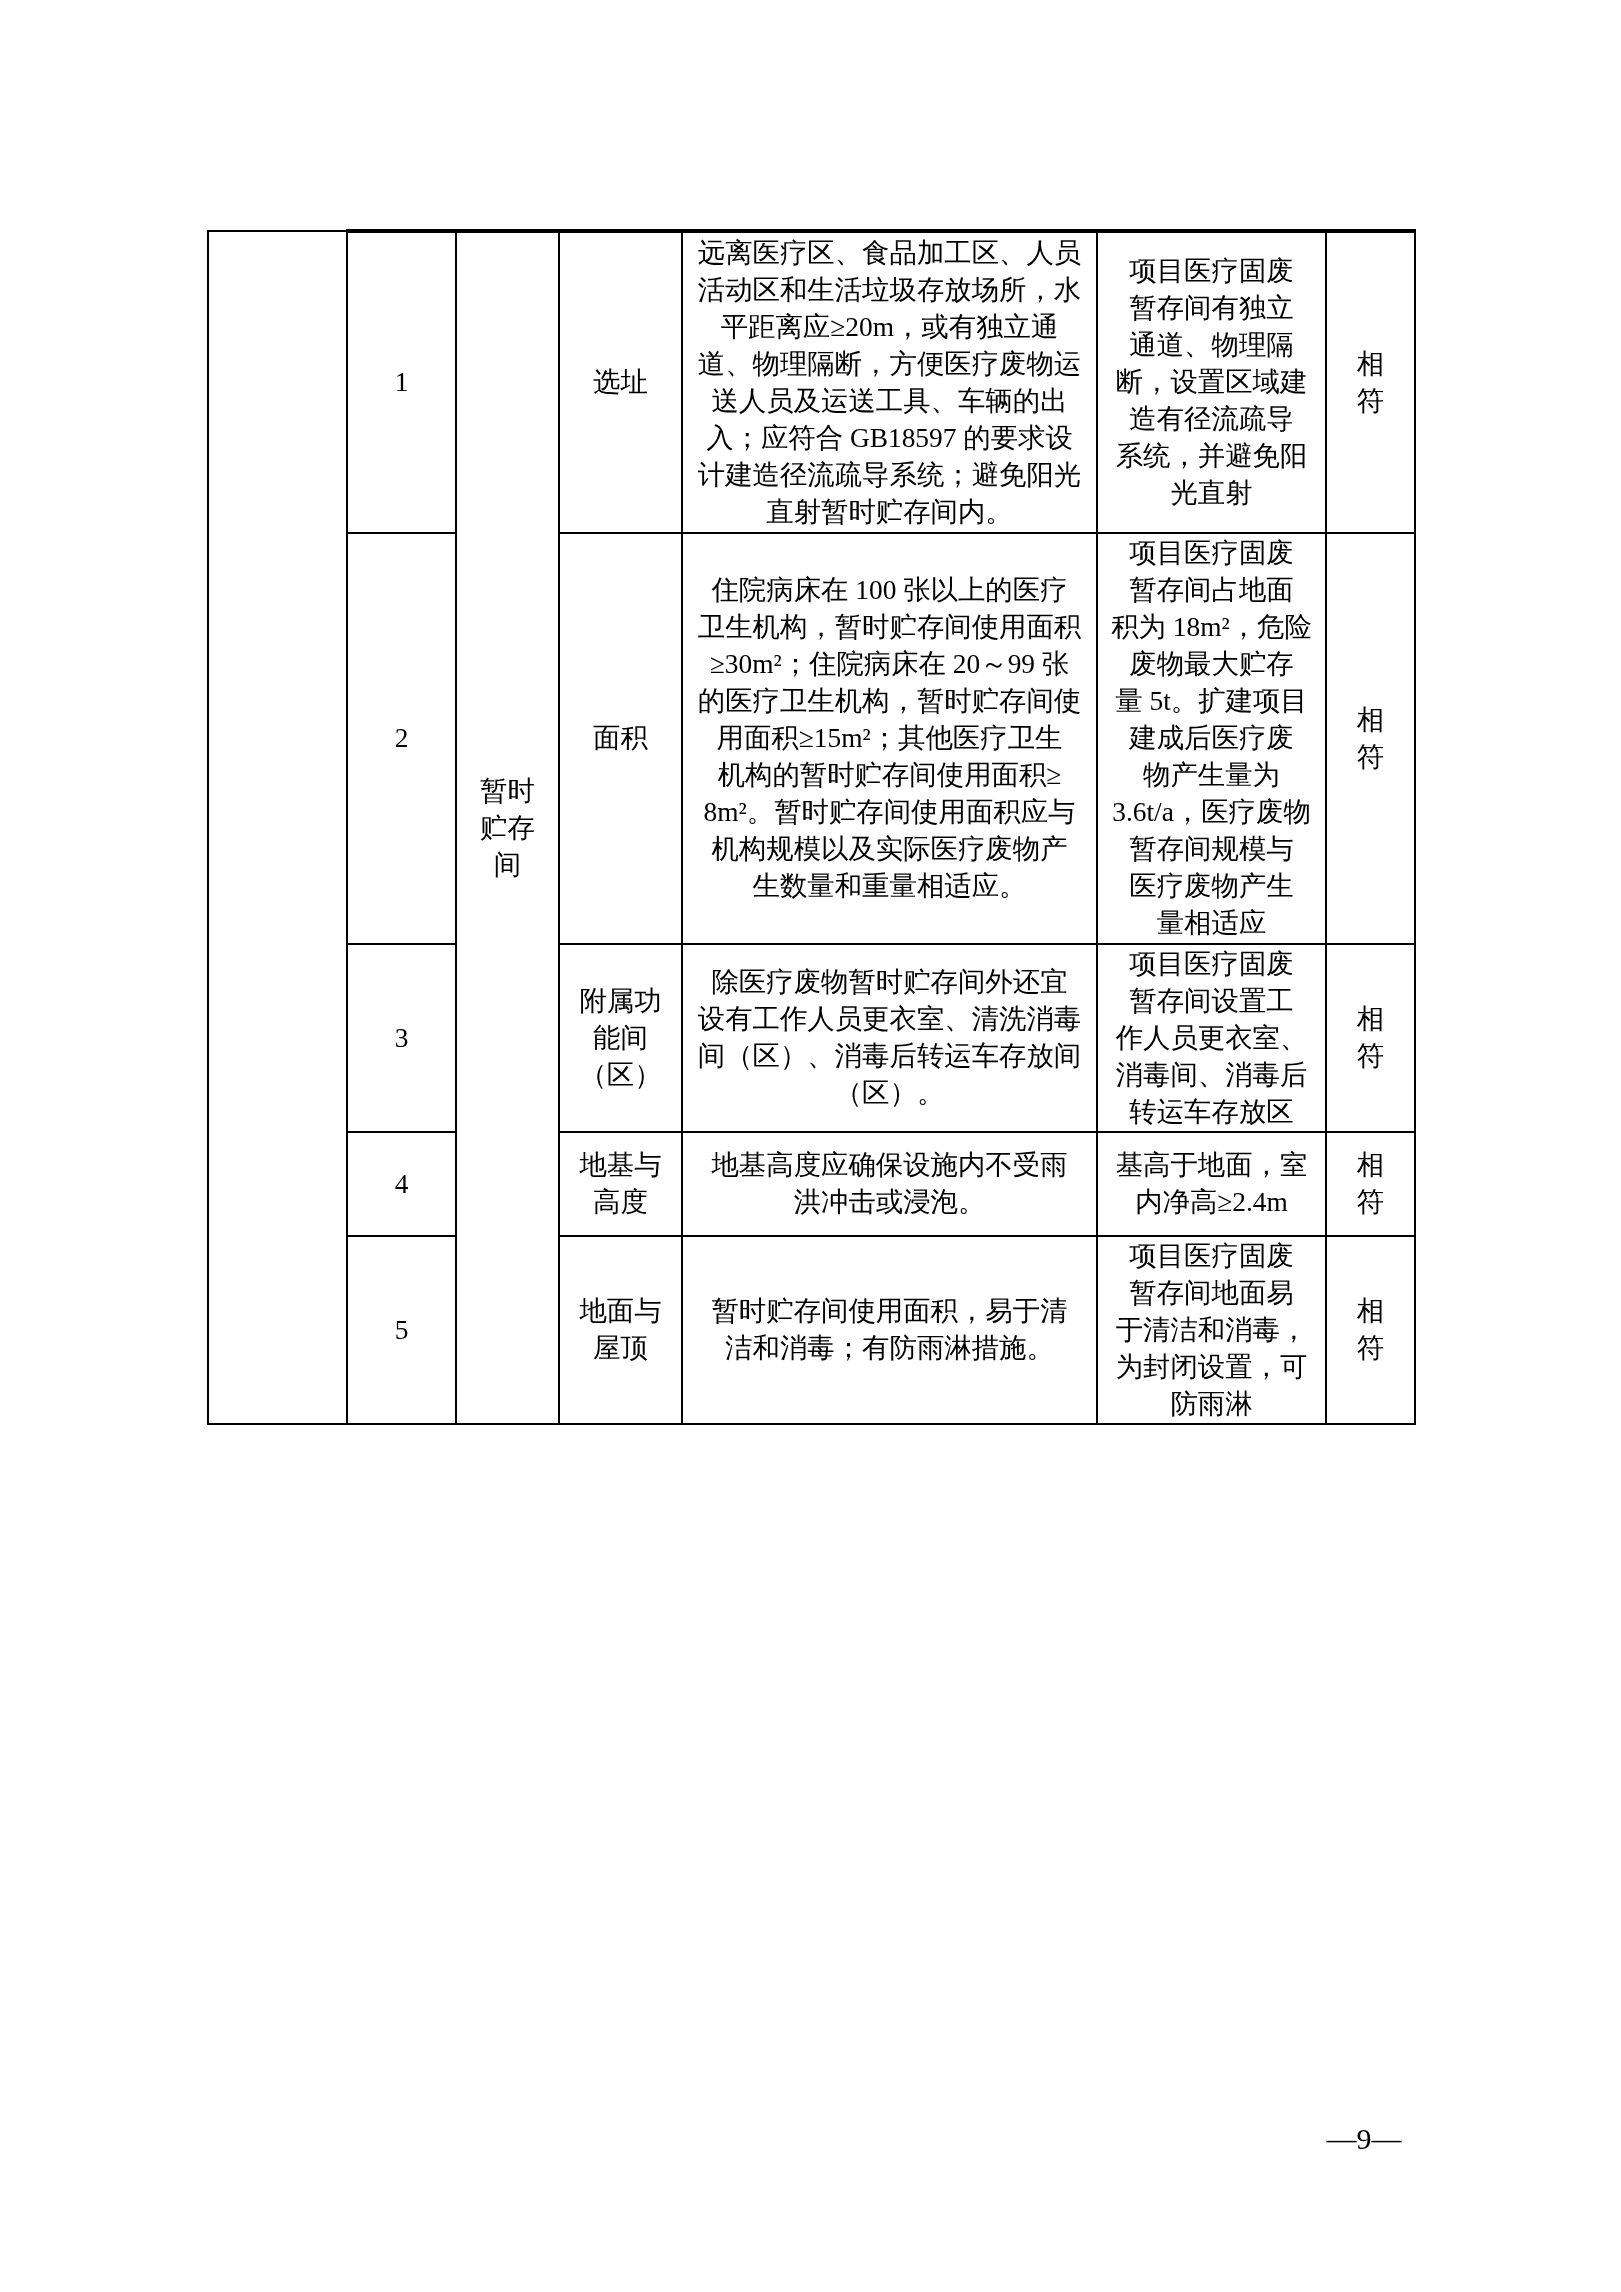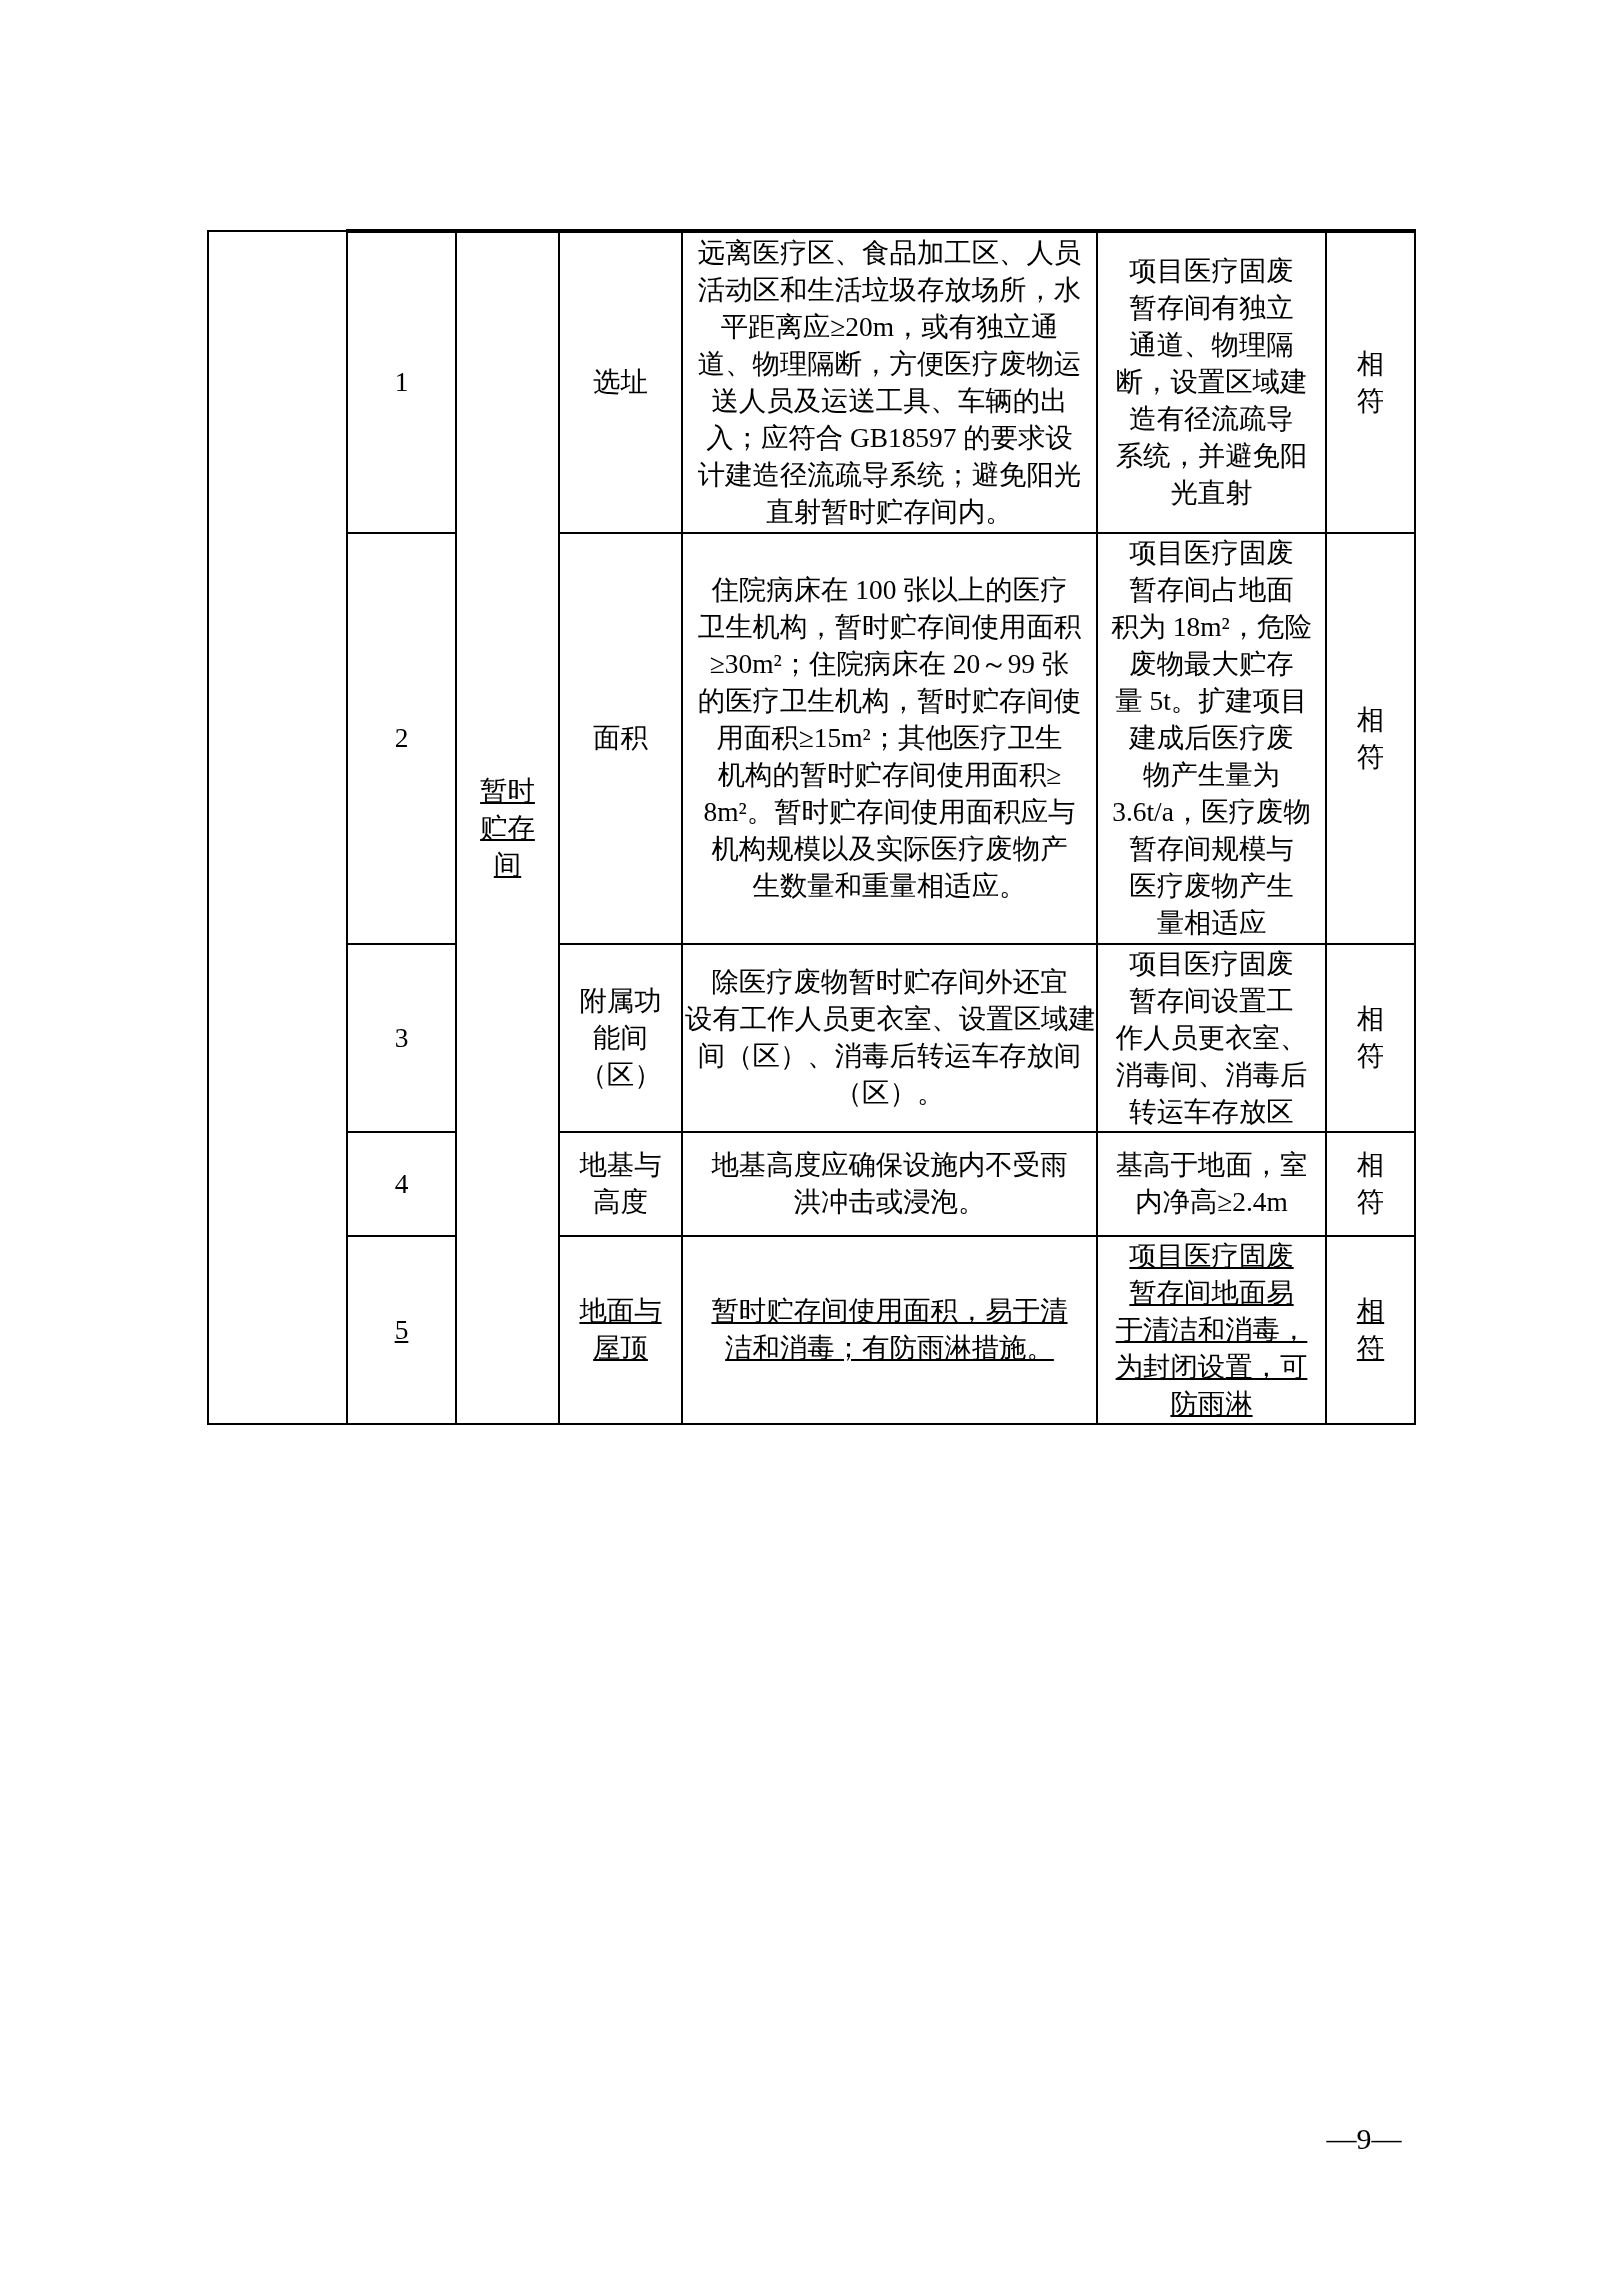--- a/index.html
+++ b/index.html
@@ -37,21 +37,21 @@
   tr.r2 { height: 411px; }
   tr.r3 { height: 188px; }
   tr.r4 { height: 104px; }
   tr.r5 { height: 188px; }
   
   td.col-a { border-left-width: 2.9px; border-top-width: 2px; border-bottom-width: 2px; }
   td.col-e { padding: 0 7.8px; margin-top: 19px; }
   td.col-g { border-right-width: 2.9px; }
   
   tr.r1 td.thick-top { border-top-width: 4.9px; }
-  td.thick-bottom { border-bottom-width: 4.9px; text-decoration: underline; }
+  td.thick-bottom { border-bottom-width: 4.9px; }
   .page-num {
     position: absolute;
     left: 1313px;
     top: 2120px;
     width: 102px;
     text-align: center;
     font-size: 30px;
     line-height: 37px;
     color: #000;
   }
@@ -121,21 +121,21 @@
 量相适应</td>
       <td class="col-g">相
 符</td>
     </tr>
     <tr class="r3">
       <td>3</td>
       <td>附属功
 能间
 （区）</td>
       <td class="col-e">除医疗废物暂时贮存间外还宜
-设有工作人员更衣室、设置区域建
+设有工作人员更衣室、清洗消毒
 间（区）、消毒后转运车存放间
 （区）。</td>
       <td>项目医疗固废
 暂存间设置工
 作人员更衣室、
 消毒间、消毒后
 转运车存放区</td>
       <td class="col-g">相
 符</td>
     </tr>

